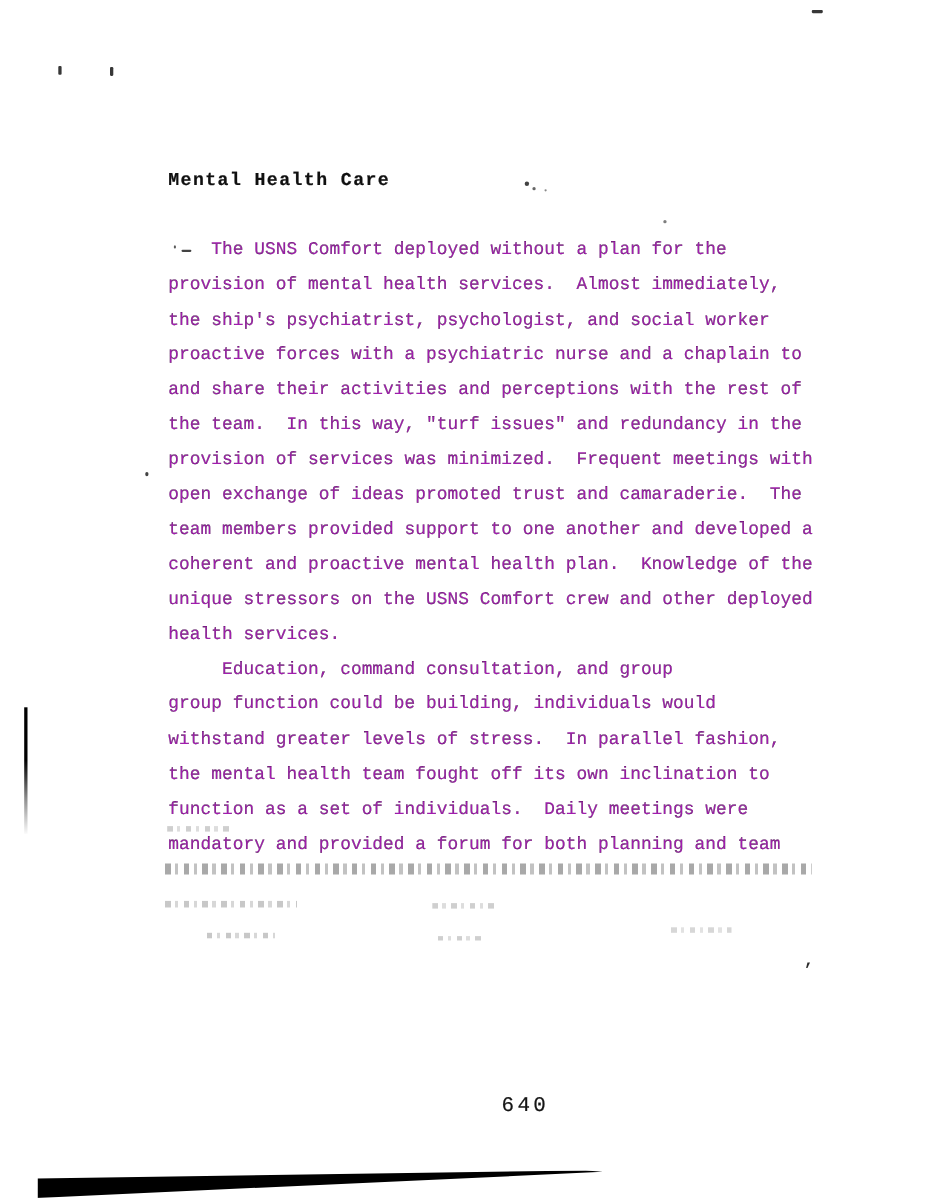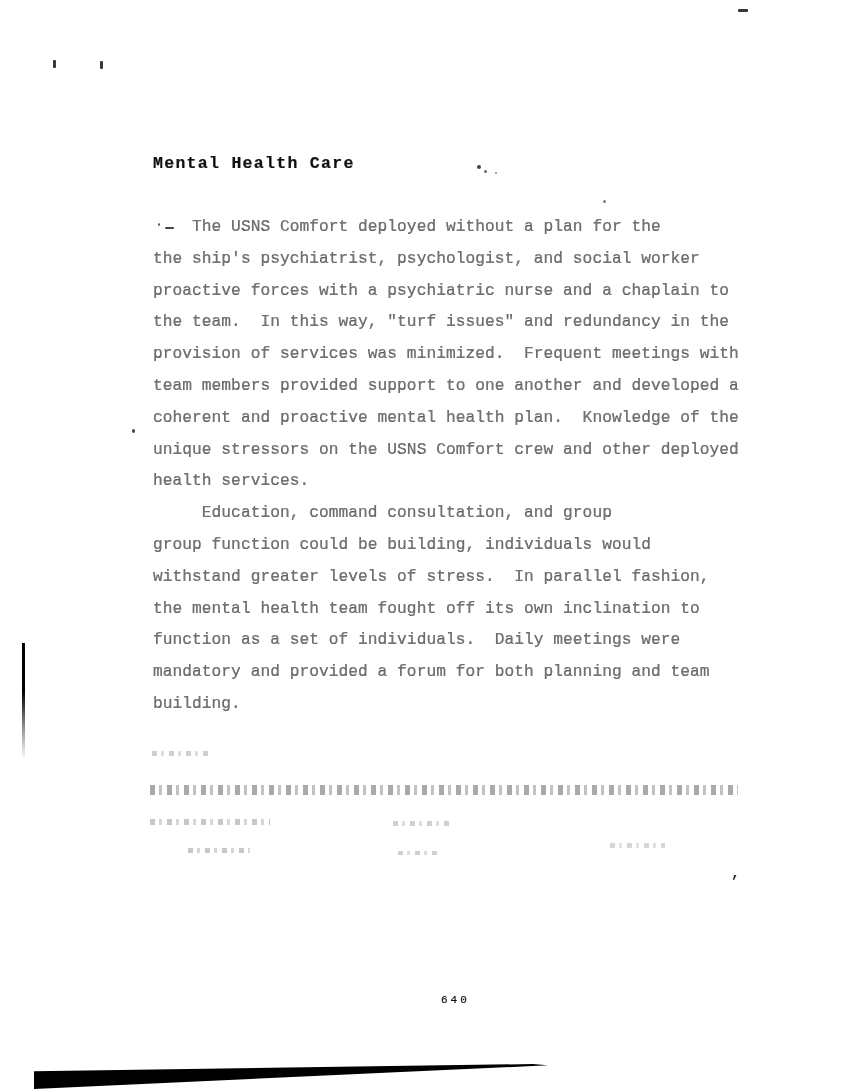--- a/index.html
+++ b/index.html
@@ -32,28 +32,28 @@
     left: 153px;
     top: 212px;
     width: 600px;
   }
   .tline {
     white-space: pre;
     font-size: 16.2px;
     line-height: 31.8px;
     height: 31.8px;
     letter-spacing: 0.05px;
-    color: #737373;
+    color: #a21caf;
     -webkit-text-stroke: 0.15px #151515;
   }
   .page-number {
     position: absolute;
-    left: 441px;
+    left: 456px;
     top: 994px;
-    font-size: 11px;
+    font-size: 19px;
     letter-spacing: 3px;
     color: #151515;
     -webkit-text-stroke: 0.2px #151515;
   }
   
   .art { position: absolute; }
   .art-dot   { background: #141414; border-radius: 50%; }
   .art-dash  { background: #141414; border-radius: 1px; }
   .art-tick  { background: #141414; border-radius: 1px; }
   .art-smudge {
@@ -86,35 +86,37 @@
   }
 </style>
 </head>
 <body>
 
 <div class="page">
   <h1 class="heading">Mental Health Care</h1>
 
   <div class="body-text" id="body-text">
       <div class="tline">    The USNS Comfort deployed without a plan for the</div>
+      <div class="tline">provision of mental health services.  Almost immediately,</div>
       <div class="tline">the ship's psychiatrist, psychologist, and social worker</div>
       <div class="tline">proactive forces with a psychiatric nurse and a chaplain to</div>
+      <div class="tline">and share their activities and perceptions with the rest of</div>
       <div class="tline">the team.  In this way, "turf issues" and redundancy in the</div>
       <div class="tline">provision of services was minimized.  Frequent meetings with</div>
+      <div class="tline">open exchange of ideas promoted trust and camaraderie.  The</div>
       <div class="tline">team members provided support to one another and developed a</div>
       <div class="tline">coherent and proactive mental health plan.  Knowledge of the</div>
       <div class="tline">unique stressors on the USNS Comfort crew and other deployed</div>
       <div class="tline">health services.</div>
       <div class="tline">     Education, command consultation, and group</div>
       <div class="tline">group function could be building, individuals would</div>
       <div class="tline">withstand greater levels of stress.  In parallel fashion,</div>
       <div class="tline">the mental health team fought off its own inclination to</div>
       <div class="tline">function as a set of individuals.  Daily meetings were</div>
       <div class="tline">mandatory and provided a forum for both planning and team</div>
-      <div class="tline">building.</div>
     </div>
 
   <div class="page-number">640</div>
 
   <div id="artifacts">
       <div class="art art-dash" style="left: 738px; top: 9px; width: 10px; height: 3px; opacity: 0.85;"></div>
       <div class="art art-tick" style="left: 53px; top: 60px; width: 3px; height: 8px; opacity: 0.85;"></div>
       <div class="art art-tick" style="left: 100px; top: 61px; width: 3px; height: 8px; opacity: 0.85;"></div>
       <div class="art art-dot" style="left: 477px; top: 165px; width: 4px; height: 4px; opacity: 0.8;"></div>
       <div class="art art-dot" style="left: 484px; top: 170px; width: 3px; height: 3px; opacity: 0.65;"></div>

